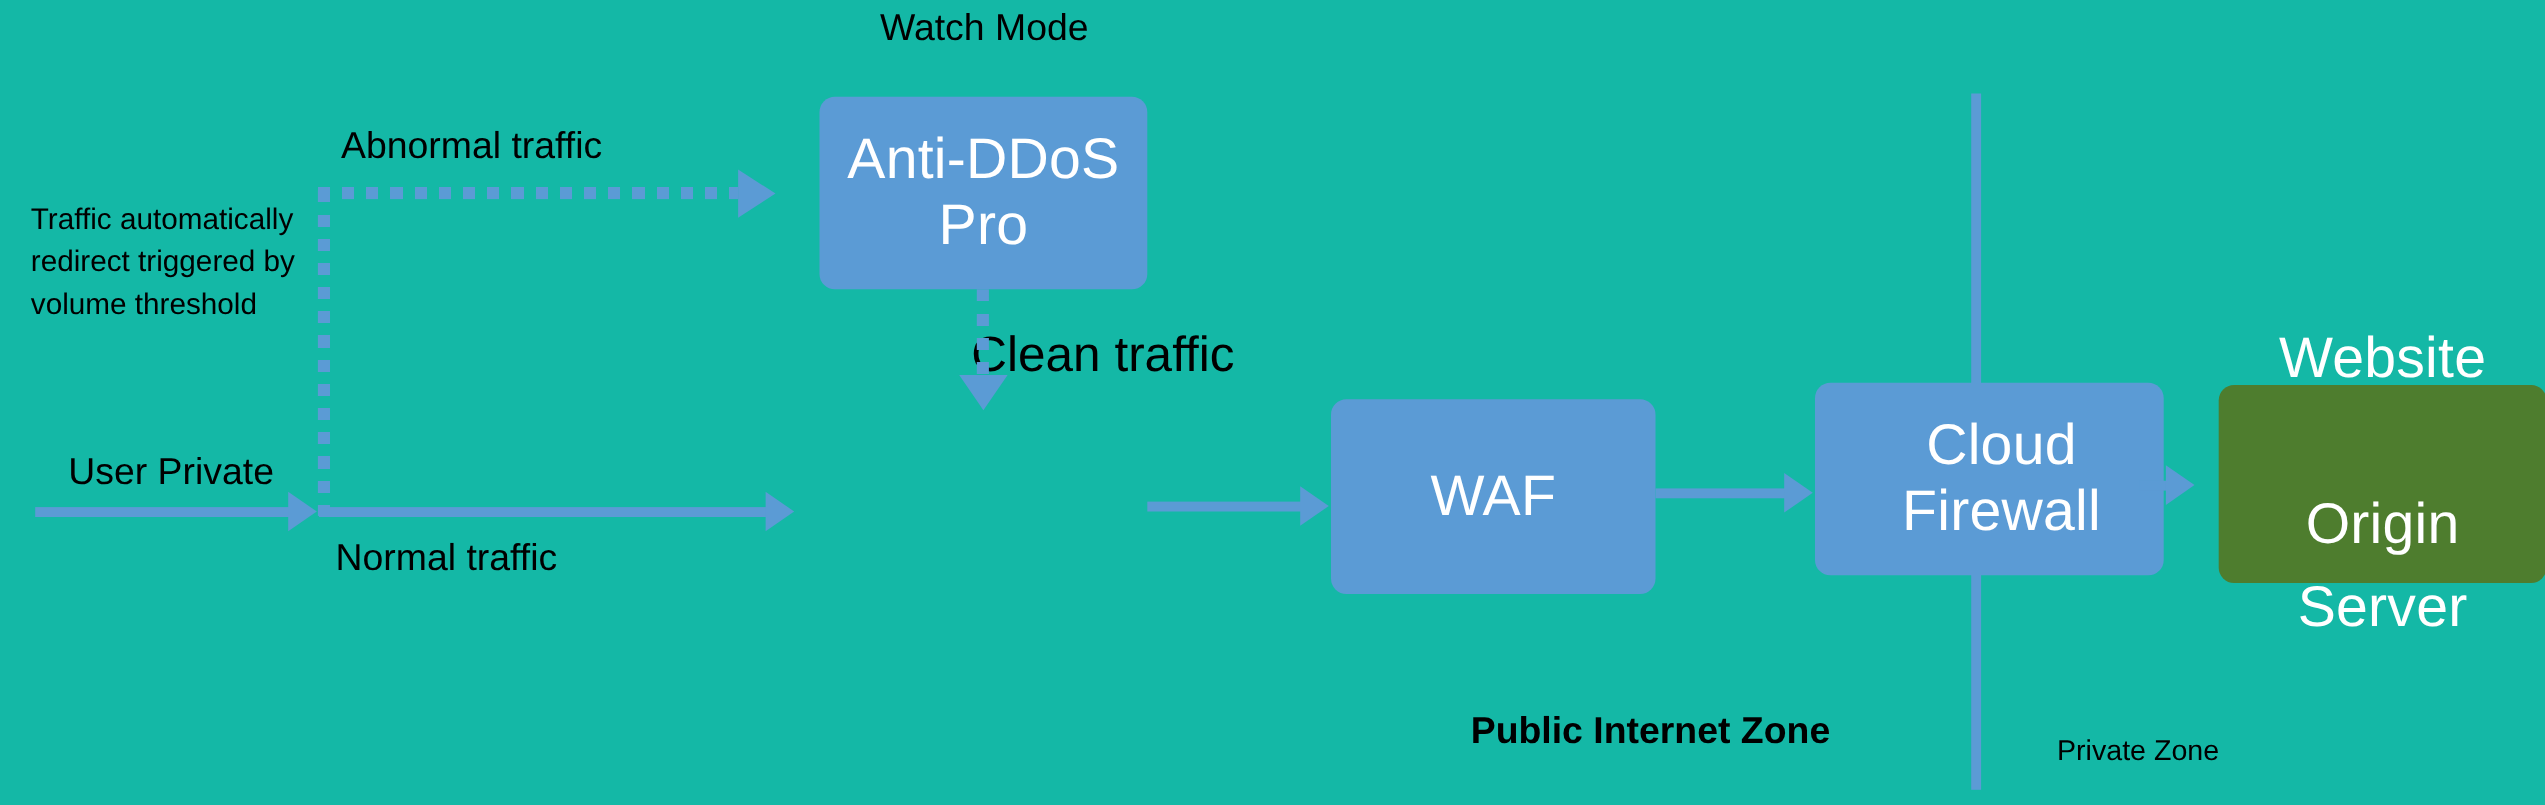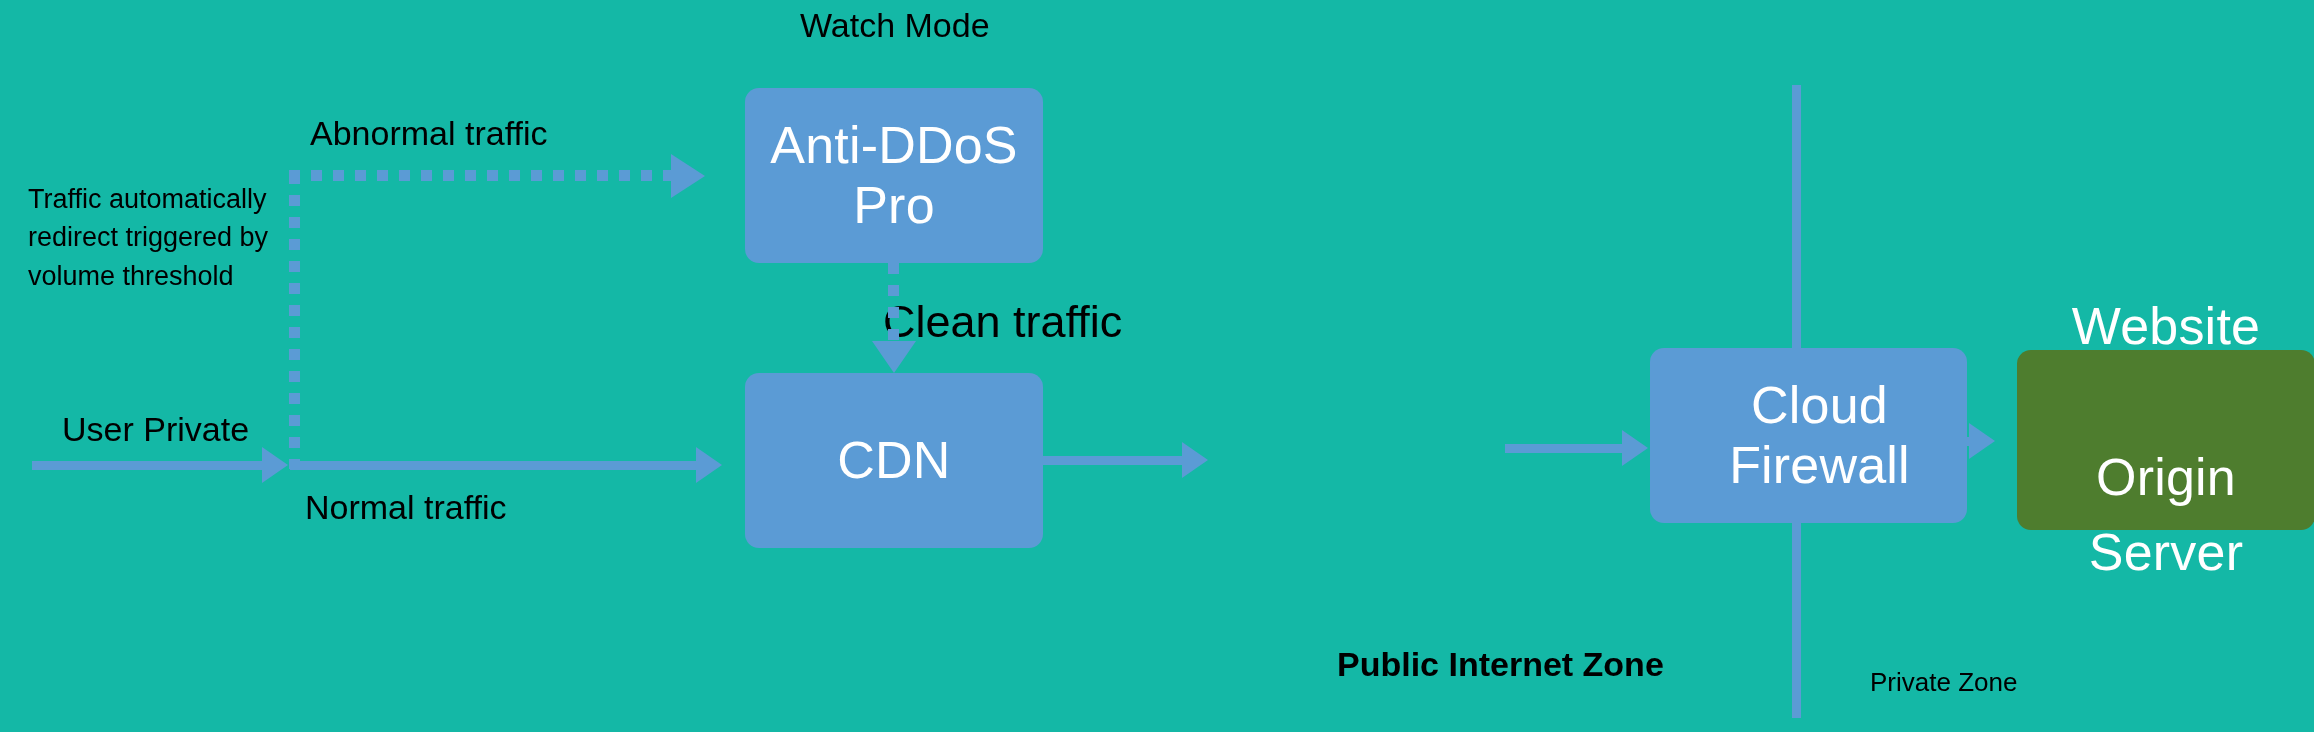--- a/index.html
+++ b/index.html
@@ -96,24 +96,24 @@
   <div class="hline" style="left:1945px;top:437px;width:28px;z-index:6;"></div>
   <div class="arrow-r" style="left:1969px;top:423px;z-index:6;"></div>
 
   <div id="zone-divider"></div>
 
   <div class="node node-blue" id="node-antiddos">
     <span class="lbl">Anti-DDoS
 Pro</span>
   </div>
 
-  <div class="node node-blue" id="node-cdn">
-    <span class="lbl">CDN</span>
+
+  <div class="node node-blue" id="node-waf">
+    <span class="lbl">WAF</span>
   </div>
-
 
   <div class="node node-blue" id="node-cfw">
     <span class="lbl">Cloud
 Firewall</span>
   </div>
 
   <div class="node node-green" id="node-origin">
     <span class="lbl">Website
 
 Origin

